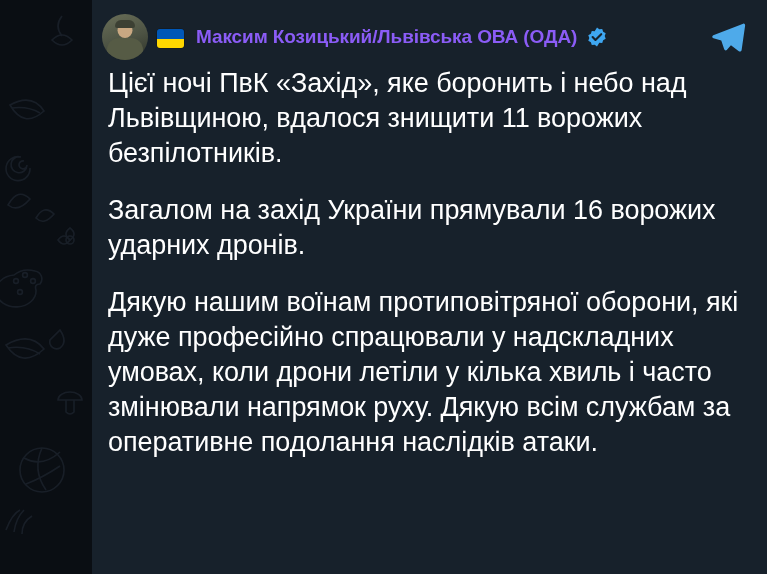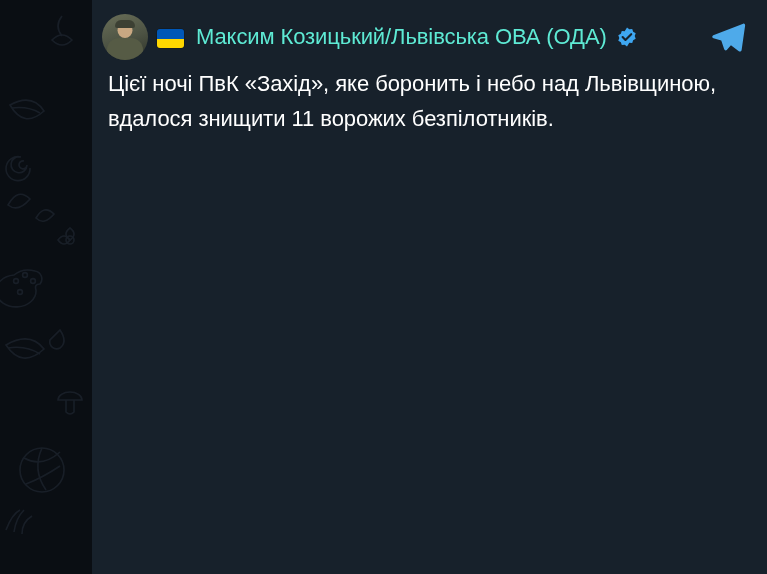--- a/index.html
+++ b/index.html
@@ -119,23 +119,23 @@
     height: 19px;
     border-radius: 3px;
     overflow: hidden;
     vertical-align: middle;
     box-shadow: 0 0 0 0.5px rgba(0,0,0,0.3);
   }
   .flag-shape .blue { height: 50%; background: #0057B7; }
   .flag-shape .yellow { height: 50%; background: #FFD700; }
 
   .channel-name {
-    color: #5eead4;
-    font-size: 22px;
-    font-weight: 400;
+    color: #8b5cf6;
+    font-size: 19px;
+    font-weight: 700;
     white-space: nowrap;
     letter-spacing: -0.1px;
   }
 
   .verified-badge {
     flex: 0 0 auto;
     width: 22px;
     height: 22px;
     position: relative;
     display: inline-block;
@@ -145,21 +145,21 @@
     margin-left: auto;
     flex: 0 0 auto;
     width: 38px;
     height: 38px;
     margin-right: 4px;
   }
 
   
   .msg-body {
     color: #ffffff;
-    font-size: 22px;
+    font-size: 27px;
     line-height: 35px;
     font-weight: 400;
     letter-spacing: -0.05px;
   }
   .msg-para {
     margin: 0 0 22px 0;
   }
   .msg-para:last-child {
     margin-bottom: 0;
   }
@@ -244,17 +244,19 @@
         <span class="telegram-icon">
           <svg width="38" height="38" viewBox="0 0 40 40" xmlns="http://www.w3.org/2000/svg">
             <path d="M36 6L4.5 18.2c-1.5.6-1.4 2.8.2 3.2l8.2 2.2 3.1 9.4c.4 1.2 1.9 1.5 2.7.6l4.4-4.8 8.3 6.2c1.1.8 2.6.2 2.9-1.1L38 8.1c.3-1.5-1-2.7-2-2.1z" fill="#4eaaea"></path>
             <path d="M13.3 23.9L31 11.4 17.6 26.1l-.3 6.1z" fill="#2b8fd4" opacity="0.0"></path>
           </svg>
         </span>
       </div>
 
       <div class="msg-body">
         <p class="msg-para">Цієї ночі ПвК «Захід», яке боронить і небо над Львівщиною, вдалося знищити 11 ворожих безпілотників.</p>
+        <p class="msg-para">Загалом на захід України прямували 16 ворожих ударних дронів.</p>
+        <p class="msg-para">Дякую нашим воїнам протиповітряної оборони, які дуже професійно спрацювали у надскладних умовах, коли дрони летіли у кілька хвиль і часто змінювали напрямок руху. Дякую всім службам за оперативне подолання наслідків атаки.</p>
       </div>
 
     </div>
   </div>
 </div>
 
 </body></html>

